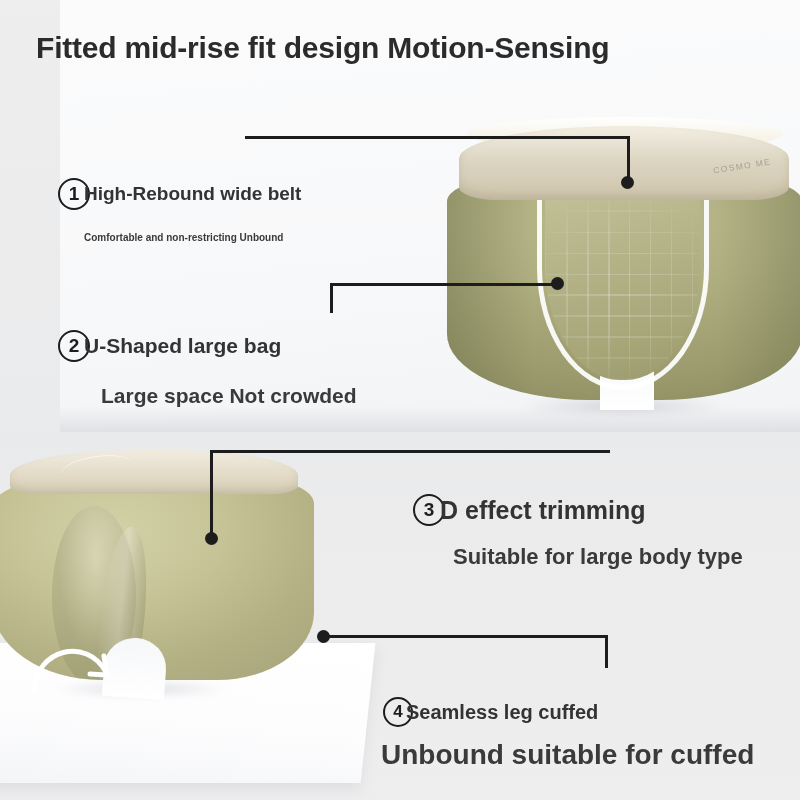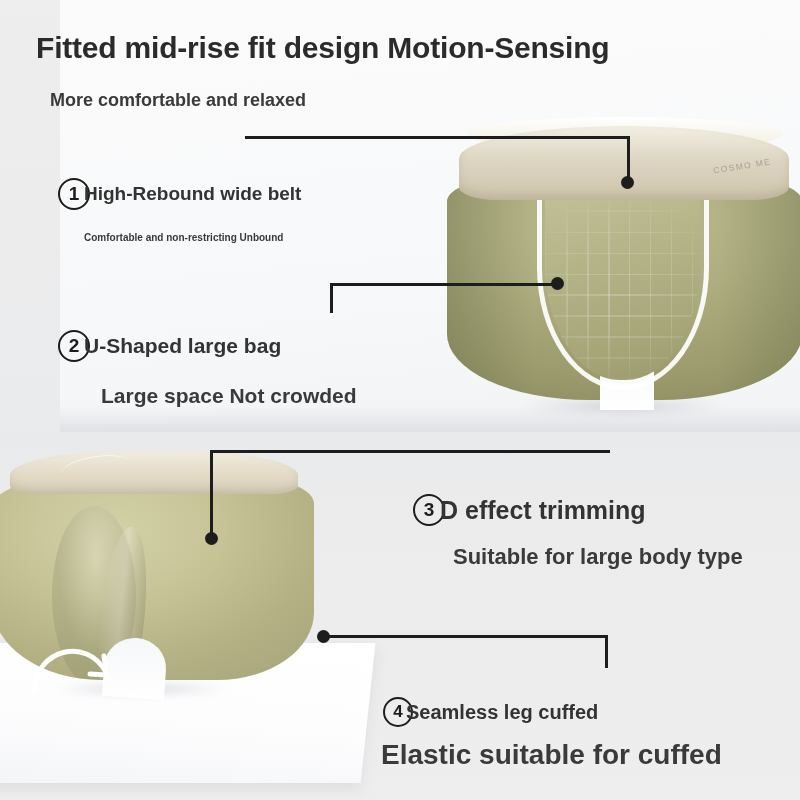--- a/index.html
+++ b/index.html
@@ -227,21 +227,20 @@
     <div class="band">
       <div class="stitch"></div>
     </div>
     <svg class="arrow" viewBox="0 0 110 70">
       <path d="M6 62 C8 22, 58 8, 78 44" fill="none" stroke="#ffffff" stroke-width="5" stroke-linecap="round"></path>
       <path d="M62 46 L79 47 L76 28" fill="none" stroke="#ffffff" stroke-width="5" stroke-linecap="round" stroke-linejoin="round"></path>
     </svg>
   </div>
 
   <div class="h-title">Fitted mid-rise fit design Motion-Sensing</div>
-  <div class="h-sub">More comfortable and relaxed</div>
 
   <div class="ldr h" style="left:245px; top:136px; width:385px;"></div>
   <div class="ldr v" style="left:627px; top:136px; height:46px;"></div>
   <div class="dot" style="left:621px; top:176px;"></div>
 
   <div class="ldr v" style="left:330px; top:283px; height:30px;"></div>
   <div class="ldr h" style="left:330px; top:283px; width:228px;"></div>
   <div class="dot" style="left:551px; top:277px;"></div>
 
   <div class="dot" style="left:205px; top:532px;"></div>
@@ -274,16 +273,16 @@
       <span class="co-t1">D effect trimming</span>
     </div>
     <div class="co-t2">Suitable for large body type</div>
   </div>
 
   <div class="callout" id="co4">
     <div class="co-head">
       <span class="co-num">4</span>
       <span class="co-t1">Seamless leg cuffed</span>
     </div>
-    <div class="co-t2">Elastic suitable for cuffed</div>
+    <div class="co-t2">Unbound suitable for cuffed</div>
   </div>
 
 </div>
 
 </body></html>

